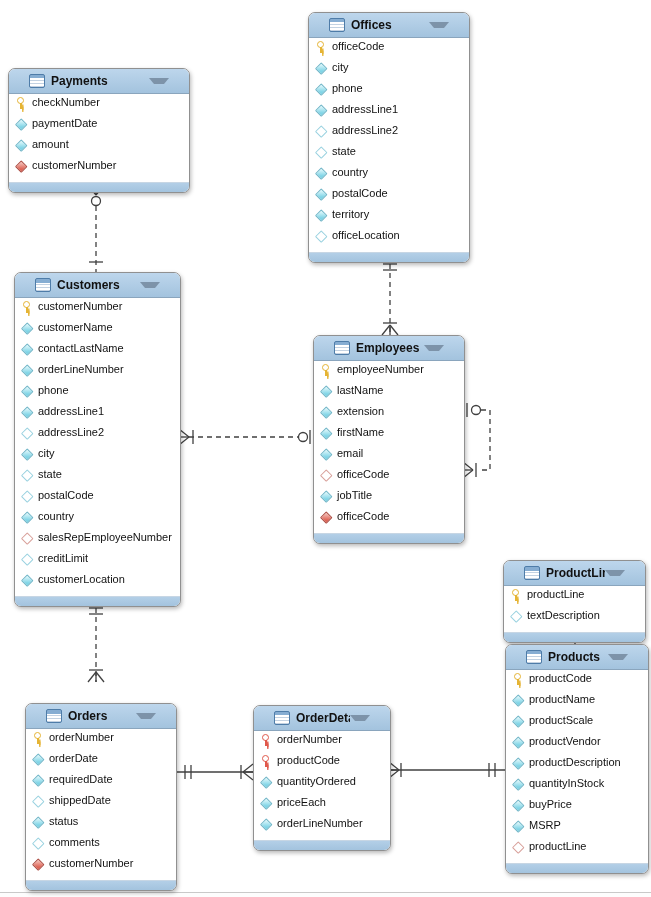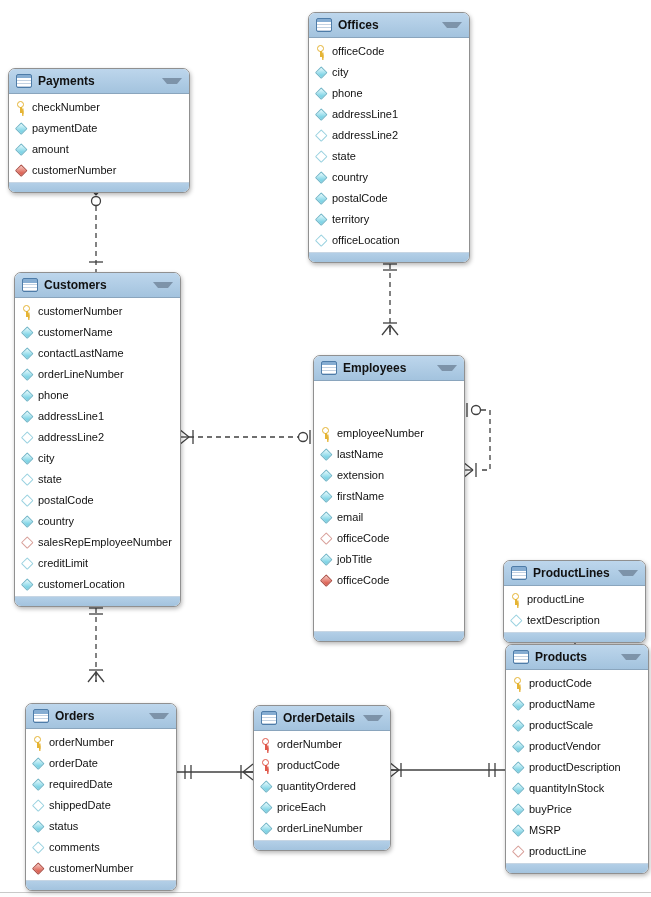--- a/index.html
+++ b/index.html
@@ -18,21 +18,21 @@
     position:absolute;z-index:2;
     background:#ffffff;
     border:1px solid #909090;
     border-radius:7px;
     box-shadow:1px 2px 4px rgba(0,0,0,0.28);
     display:flex;flex-direction:column;
   }
   .ehead{
     height:24px;flex:0 0 24px;
     display:flex;align-items:center;
-    padding:0 7px;
+    padding:0 20px;
     background:linear-gradient(#bdd6ec,#a3c3de);
     border-bottom:1px solid #8aa5bd;
     border-radius:6px 6px 0 0;
   }
   .etitle{
     flex:1;margin-left:6px;
     font-size:12px;font-weight:bold;color:#111;
     white-space:nowrap;overflow:hidden;
   }
   .tbl-icon{
@@ -44,21 +44,21 @@
       repeating-linear-gradient(#ffffff 0 2px, #c3d2e2 2px 3px);
   }
   .tri{
     width:0;height:0;flex:0 0 10px;
     border-left:5px solid transparent;
     border-right:5px solid transparent;
     border-top:6px solid #7d93a9;
   }
   .ebody{flex:1;padding:2px 0;}
   .row{
-    height:21px;display:flex;align-items:center;
+    height:21px;display:flex;
     padding:0 6px;font-size:11px;color:#111;white-space:nowrap;
   }
   .efoot{
     height:9px;flex:0 0 9px;
     background:linear-gradient(#b3cfe7,#a3c3de);
     border-top:1px solid #c7d6e4;
     border-radius:0 0 6px 6px;
   }
 
   .icon{width:12px;height:13px;flex:0 0 12px;position:relative;margin-right:5px;}
@@ -302,21 +302,21 @@
           <span class="icon colh"></span>
           <span>creditLimit</span>
         </div>
         <div class="row">
           <span class="icon col"></span>
           <span>customerLocation</span>
         </div>
       </div>
     <div class="efoot"></div>
   </div>
-    <div class="etable" style="left: 313px; top: 355px; width: 150px; gap: 39px;">
+    <div class="etable" style="left: 313px; top: 335px; width: 150px;">
     <div class="ehead">
       <span class="tbl-icon"></span>
       <span class="etitle">Employees</span>
       <span class="tri"></span>
     </div>
     <div class="ebody">
         <div class="row">
           <span class="icon pk"></span>
           <span>employeeNumber</span>
         </div>

